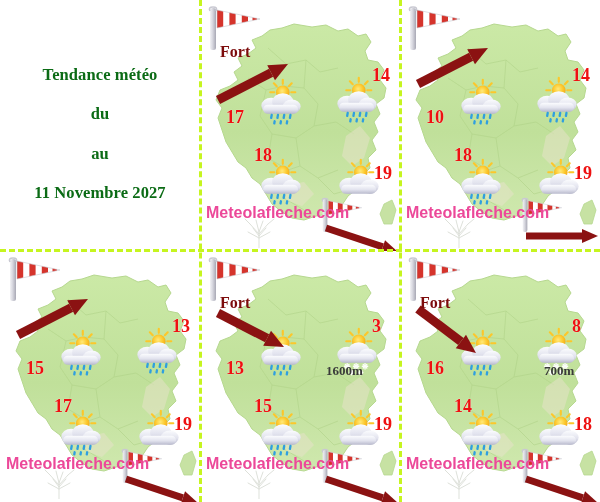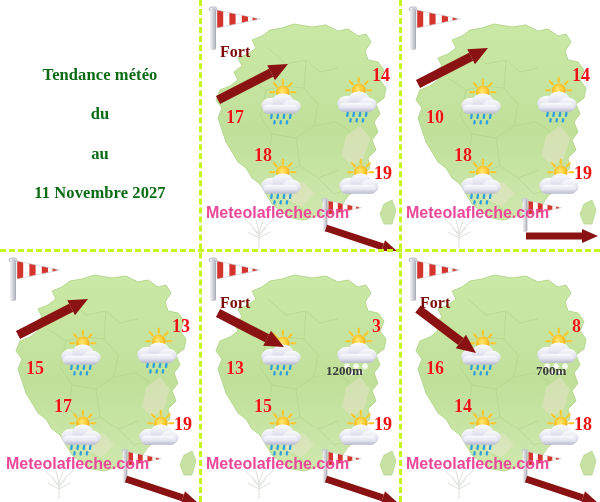--- a/index.html
+++ b/index.html
@@ -1040,21 +1040,21 @@
          <g transform="translate(33,51)">
                 <line x1="-2.5" y1="0" x2="2.5" y2="0"></line>
                 <line x1="0" y1="-2.5" x2="0" y2="2.5"></line>
                 <line x1="-1.7" y1="-1.7" x2="1.7" y2="1.7"></line>
                 <line x1="-1.7" y1="1.7" x2="1.7" y2="-1.7"></line>
               </g>
        </g>
 </svg>
         </div>
         <div class="temp" style="left:172px;top:66px">3</div>
-        <div class="alt" style="left:126px;top:112px">1200m</div>
+        <div class="alt" style="left:126px;top:112px">1600m</div>
         <div class="wicon" style="left:52px;top:158px">
 <svg viewBox="0 0 58 56" xmlns="http://www.w3.org/2000/svg">
   <defs>
     <radialGradient id="sg" cx="45%" cy="40%" r="60%">
       <stop offset="0%" stop-color="#ffe97a"></stop>
       <stop offset="60%" stop-color="#fcc72b"></stop>
       <stop offset="100%" stop-color="#f3a71a"></stop>
     </radialGradient>
     <linearGradient id="cg" x1="0" y1="0" x2="0" y2="1">
       <stop offset="0%" stop-color="#fbfcfe"></stop>
@@ -1341,21 +1341,21 @@
          <g transform="translate(33,51)">
                 <line x1="-2.5" y1="0" x2="2.5" y2="0"></line>
                 <line x1="0" y1="-2.5" x2="0" y2="2.5"></line>
                 <line x1="-1.7" y1="-1.7" x2="1.7" y2="1.7"></line>
                 <line x1="-1.7" y1="1.7" x2="1.7" y2="-1.7"></line>
               </g>
        </g>
 </svg>
         </div>
         <div class="temp" style="left:172px;top:66px">8</div>
-        <div class="alt" style="left:136px;top:112px">700m</div>
+        <div class="alt" style="left:144px;top:112px">700m</div>
         <div class="wicon" style="left:52px;top:158px">
 <svg viewBox="0 0 58 56" xmlns="http://www.w3.org/2000/svg">
   <defs>
     <radialGradient id="sg" cx="45%" cy="40%" r="60%">
       <stop offset="0%" stop-color="#ffe97a"></stop>
       <stop offset="60%" stop-color="#fcc72b"></stop>
       <stop offset="100%" stop-color="#f3a71a"></stop>
     </radialGradient>
     <linearGradient id="cg" x1="0" y1="0" x2="0" y2="1">
       <stop offset="0%" stop-color="#fbfcfe"></stop>

